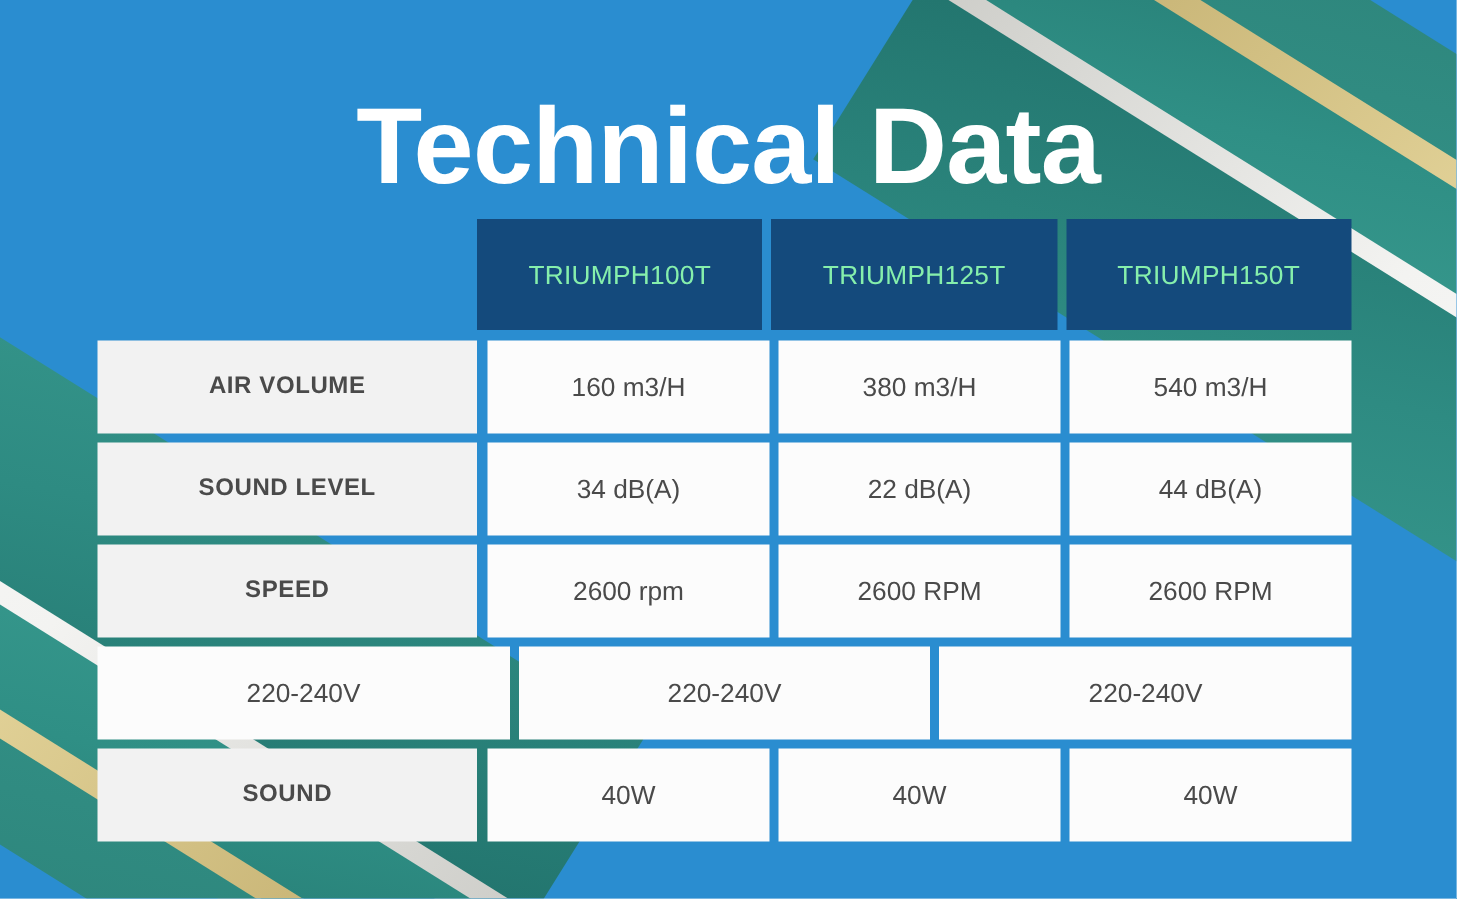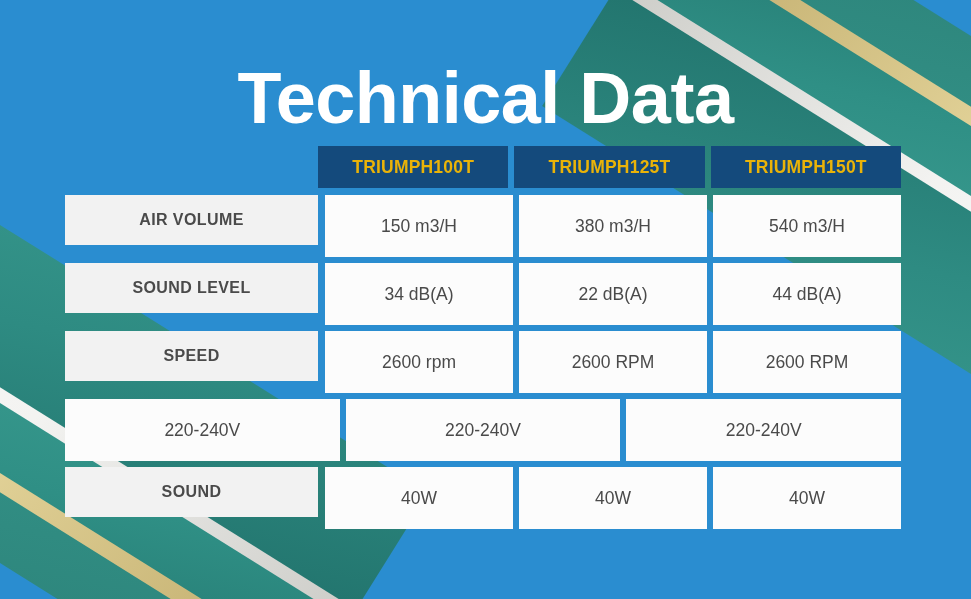--- a/index.html
+++ b/index.html
@@ -63,36 +63,35 @@
 
   .lblcell, .datacell, .hdrcell, .spacer {
     display:flex;
     align-items:center;
     justify-content:center;
     text-align:center;
   }
   .spacer  { width:253px; flex:0 0 253px; }
   .lblcell {
     width:253px; flex:0 0 253px;
-    height:50px;
+    height:62px;
     background:#f2f2f2;
     color:#4a4a4a;
     font-size:16px;
     font-weight:bold;
     letter-spacing:0.4px;
     margin-right:7px;
   }
   .hdrcell {
     flex:1 1 0;
-    height:42px;
+    height:74px;
     background:#144a7c;
-    color:#eab308;
+    color:#86efac;
     font-size:17.5px;
     letter-spacing:0.2px;
-    font-weight:bold;
   }
   .datacell {
     flex:1 1 0;
     height:62px;
     background:#fcfcfc;
     color:#4a4a4a;
     font-size:17.5px;
   }
   .hdrcell + .hdrcell, .datacell + .datacell { margin-left:6px;text-align:right; }
   #hdrrow { margin-bottom:7px; }
@@ -124,21 +123,21 @@
 
     <div class="trow" id="hdrrow">
       <div class="spacer"></div>
       <div class="hdrcell">TRIUMPH100T</div>
       <div class="hdrcell">TRIUMPH125T</div>
       <div class="hdrcell">TRIUMPH150T</div>
     </div>
 
     <div class="trow">
       <div class="lblcell">AIR VOLUME</div>
-      <div class="datacell">150 m3/H</div>
+      <div class="datacell">160 m3/H</div>
       <div class="datacell">380 m3/H</div>
       <div class="datacell">540 m3/H</div>
     </div>
 
     <div class="trow">
       <div class="lblcell">SOUND LEVEL</div>
       <div class="datacell">34 dB(A)</div>
       <div class="datacell">22 dB(A)</div>
       <div class="datacell">44 dB(A)</div>
     </div>

